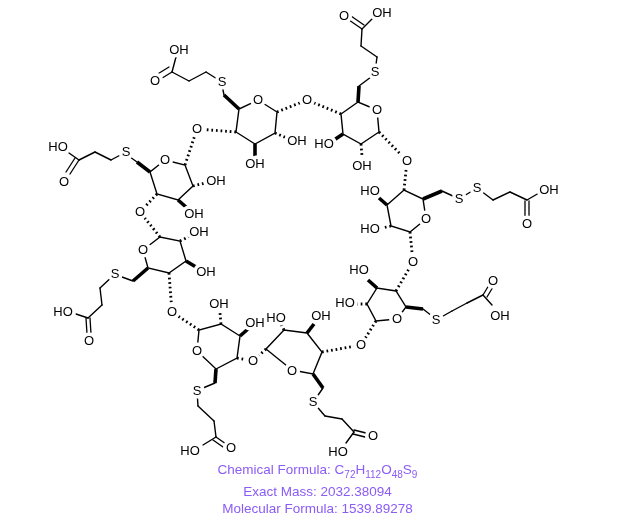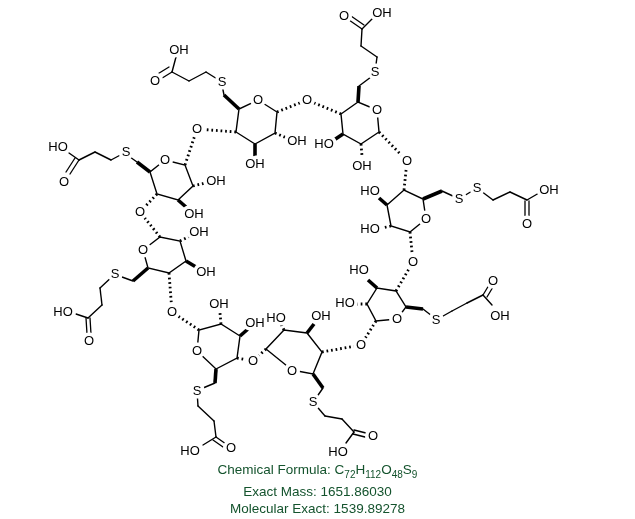--- a/index.html
+++ b/index.html
@@ -5,21 +5,21 @@
   html,body{margin:0;padding:0;background:#fff;}
   .canvas{position:relative;width:635px;height:519px;background:#ffffff;overflow:hidden;
           font-family:"Liberation Sans", sans-serif;}
   svg{position:absolute;left:0;top:0;}
   .bond{stroke:#000;stroke-width:1.4;fill:none;stroke-linecap:round;}
   .dbl{stroke:#000;stroke-width:1.3;fill:none;stroke-linecap:round;}
   .wedge{stroke:#000;stroke-width:3.6;fill:none;stroke-linecap:butt;}
   .hash{stroke:#000;stroke-width:2.8;fill:none;stroke-dasharray:1.7 2.9;stroke-linecap:butt;}
   text.al{font:13px "Liberation Sans", sans-serif;fill:#000;text-anchor:middle;
           paint-order:stroke;stroke:#ffffff;stroke-width:7px;stroke-linejoin:round;}
-  .caption{position:absolute;left:0;right:0;top:461px;text-align:center;color:#14532d;
+  .caption{position:absolute;left:0;right:0;top:461px;text-align:center;color:#8b5cf6;
            font-size:13.5px;line-height:17px;}
   .caption sub{font-size:10px;}
 </style>
 </head>
 <body>
 
 <div class="canvas">
 <svg width="635" height="519" viewBox="0 0 635 519">
 
   <g>
@@ -210,19 +210,19 @@
     <text class="al" x="216" y="185">OH</text>
     <text class="al" x="194" y="218">OH</text>
   </g>
 </svg>
 
   <div class="caption">
     <div>
       <span>Chemical Formula: </span><span>C</span><sub>72</sub><span>H</span><sub>112</sub><span>O</span><sub>48</sub><span>S</span><sub>9</sub>
     </div>
     <div>
-      <span>Exact Mass: </span><span>1651.86030</span>
+      <span>Exact Mass: </span><span>2032.38094</span>
     </div>
     <div>
-      <span>Molecular Exact: </span><span>1539.89278</span>
+      <span>Molecular Formula: </span><span>1539.89278</span>
     </div>
   </div>
 </div>
 
 </body></html>

